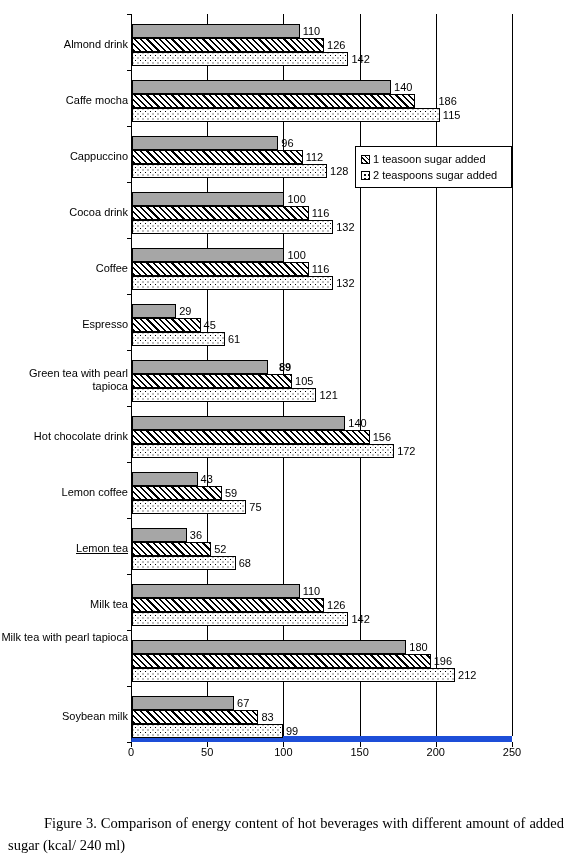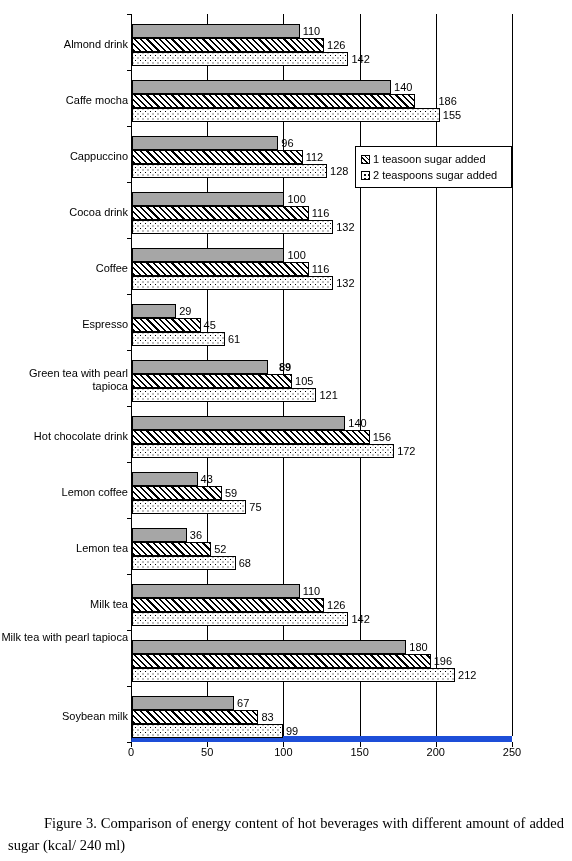--- a/index.html
+++ b/index.html
@@ -176,21 +176,21 @@
   <div id="cat-labels">
       <div class="cat-label" style="top: 23.5px;">Almond drink</div>
       <div class="cat-label" style="top: 79.5px;">Caffe mocha</div>
       <div class="cat-label" style="top: 135.5px;">Cappuccino</div>
       <div class="cat-label" style="top: 191.5px;">Cocoa drink</div>
       <div class="cat-label" style="top: 247.5px;">Coffee</div>
       <div class="cat-label" style="top: 303.5px;">Espresso</div>
       <div class="cat-label" style="top: 353px;">Green tea with pearl tapioca</div>
       <div class="cat-label" style="top: 415.5px;">Hot chocolate drink</div>
       <div class="cat-label" style="top: 471.5px;">Lemon coffee</div>
-      <div class="cat-label" style="top: 527.5px;">Lemon tea</div>
+      <div class="cat-label" style="top: 527.5px; text-decoration: underline;">Lemon tea</div>
       <div class="cat-label" style="top: 583.5px;">Milk tea</div>
       <div class="cat-label" style="top: 617px;">Milk tea with pearl tapioca</div>
       <div class="cat-label" style="top: 695.5px;">Soybean milk</div>
     </div>
 
   <div id="plot">
       <div class="tick-mark" style="left: -1px; top: 728px;"></div>
       <div class="gridline" style="left: 75.2px;"></div>
       <div class="tick-mark" style="left: 75.2px; top: 728px;"></div>
       <div class="gridline" style="left: 151.4px;"></div>
@@ -207,21 +207,21 @@
       <div class="bar s1" style="top: 24px; width: 192.024px;"></div>
       <div class="bar-label" style="top: 24px; left: 195.024px;">126</div>
       <div class="bar s2" style="top: 38px; width: 216.408px;"></div>
       <div class="bar-label" style="top: 38px; left: 219.408px;">142</div>
       <div class="cat-tick" style="top: 56px;"></div>
       <div class="bar s0" style="top: 66px; width: 259.08px;"></div>
       <div class="bar-label" style="top: 66px; left: 262.08px;">140</div>
       <div class="bar s1" style="top: 80px; width: 283.464px;"></div>
       <div class="bar-label" style="top: 80px; left: 286.464px; margin-left: 20px;">186</div>
       <div class="bar s2" style="top: 94px; width: 307.848px;"></div>
-      <div class="bar-label" style="top: 94px; left: 310.848px;">155</div>
+      <div class="bar-label" style="top: 94px; left: 310.848px;">115</div>
       <div class="cat-tick" style="top: 112px;"></div>
       <div class="bar s0" style="top: 122px; width: 146.304px;"></div>
       <div class="bar-label" style="top: 122px; left: 149.304px;">96</div>
       <div class="bar s1" style="top: 136px; width: 170.688px;"></div>
       <div class="bar-label" style="top: 136px; left: 173.688px;">112</div>
       <div class="bar s2" style="top: 150px; width: 195.072px;"></div>
       <div class="bar-label" style="top: 150px; left: 198.072px;">128</div>
       <div class="cat-tick" style="top: 168px;"></div>
       <div class="bar s0" style="top: 178px; width: 152.4px;"></div>
       <div class="bar-label" style="top: 178px; left: 155.4px;">100</div>

